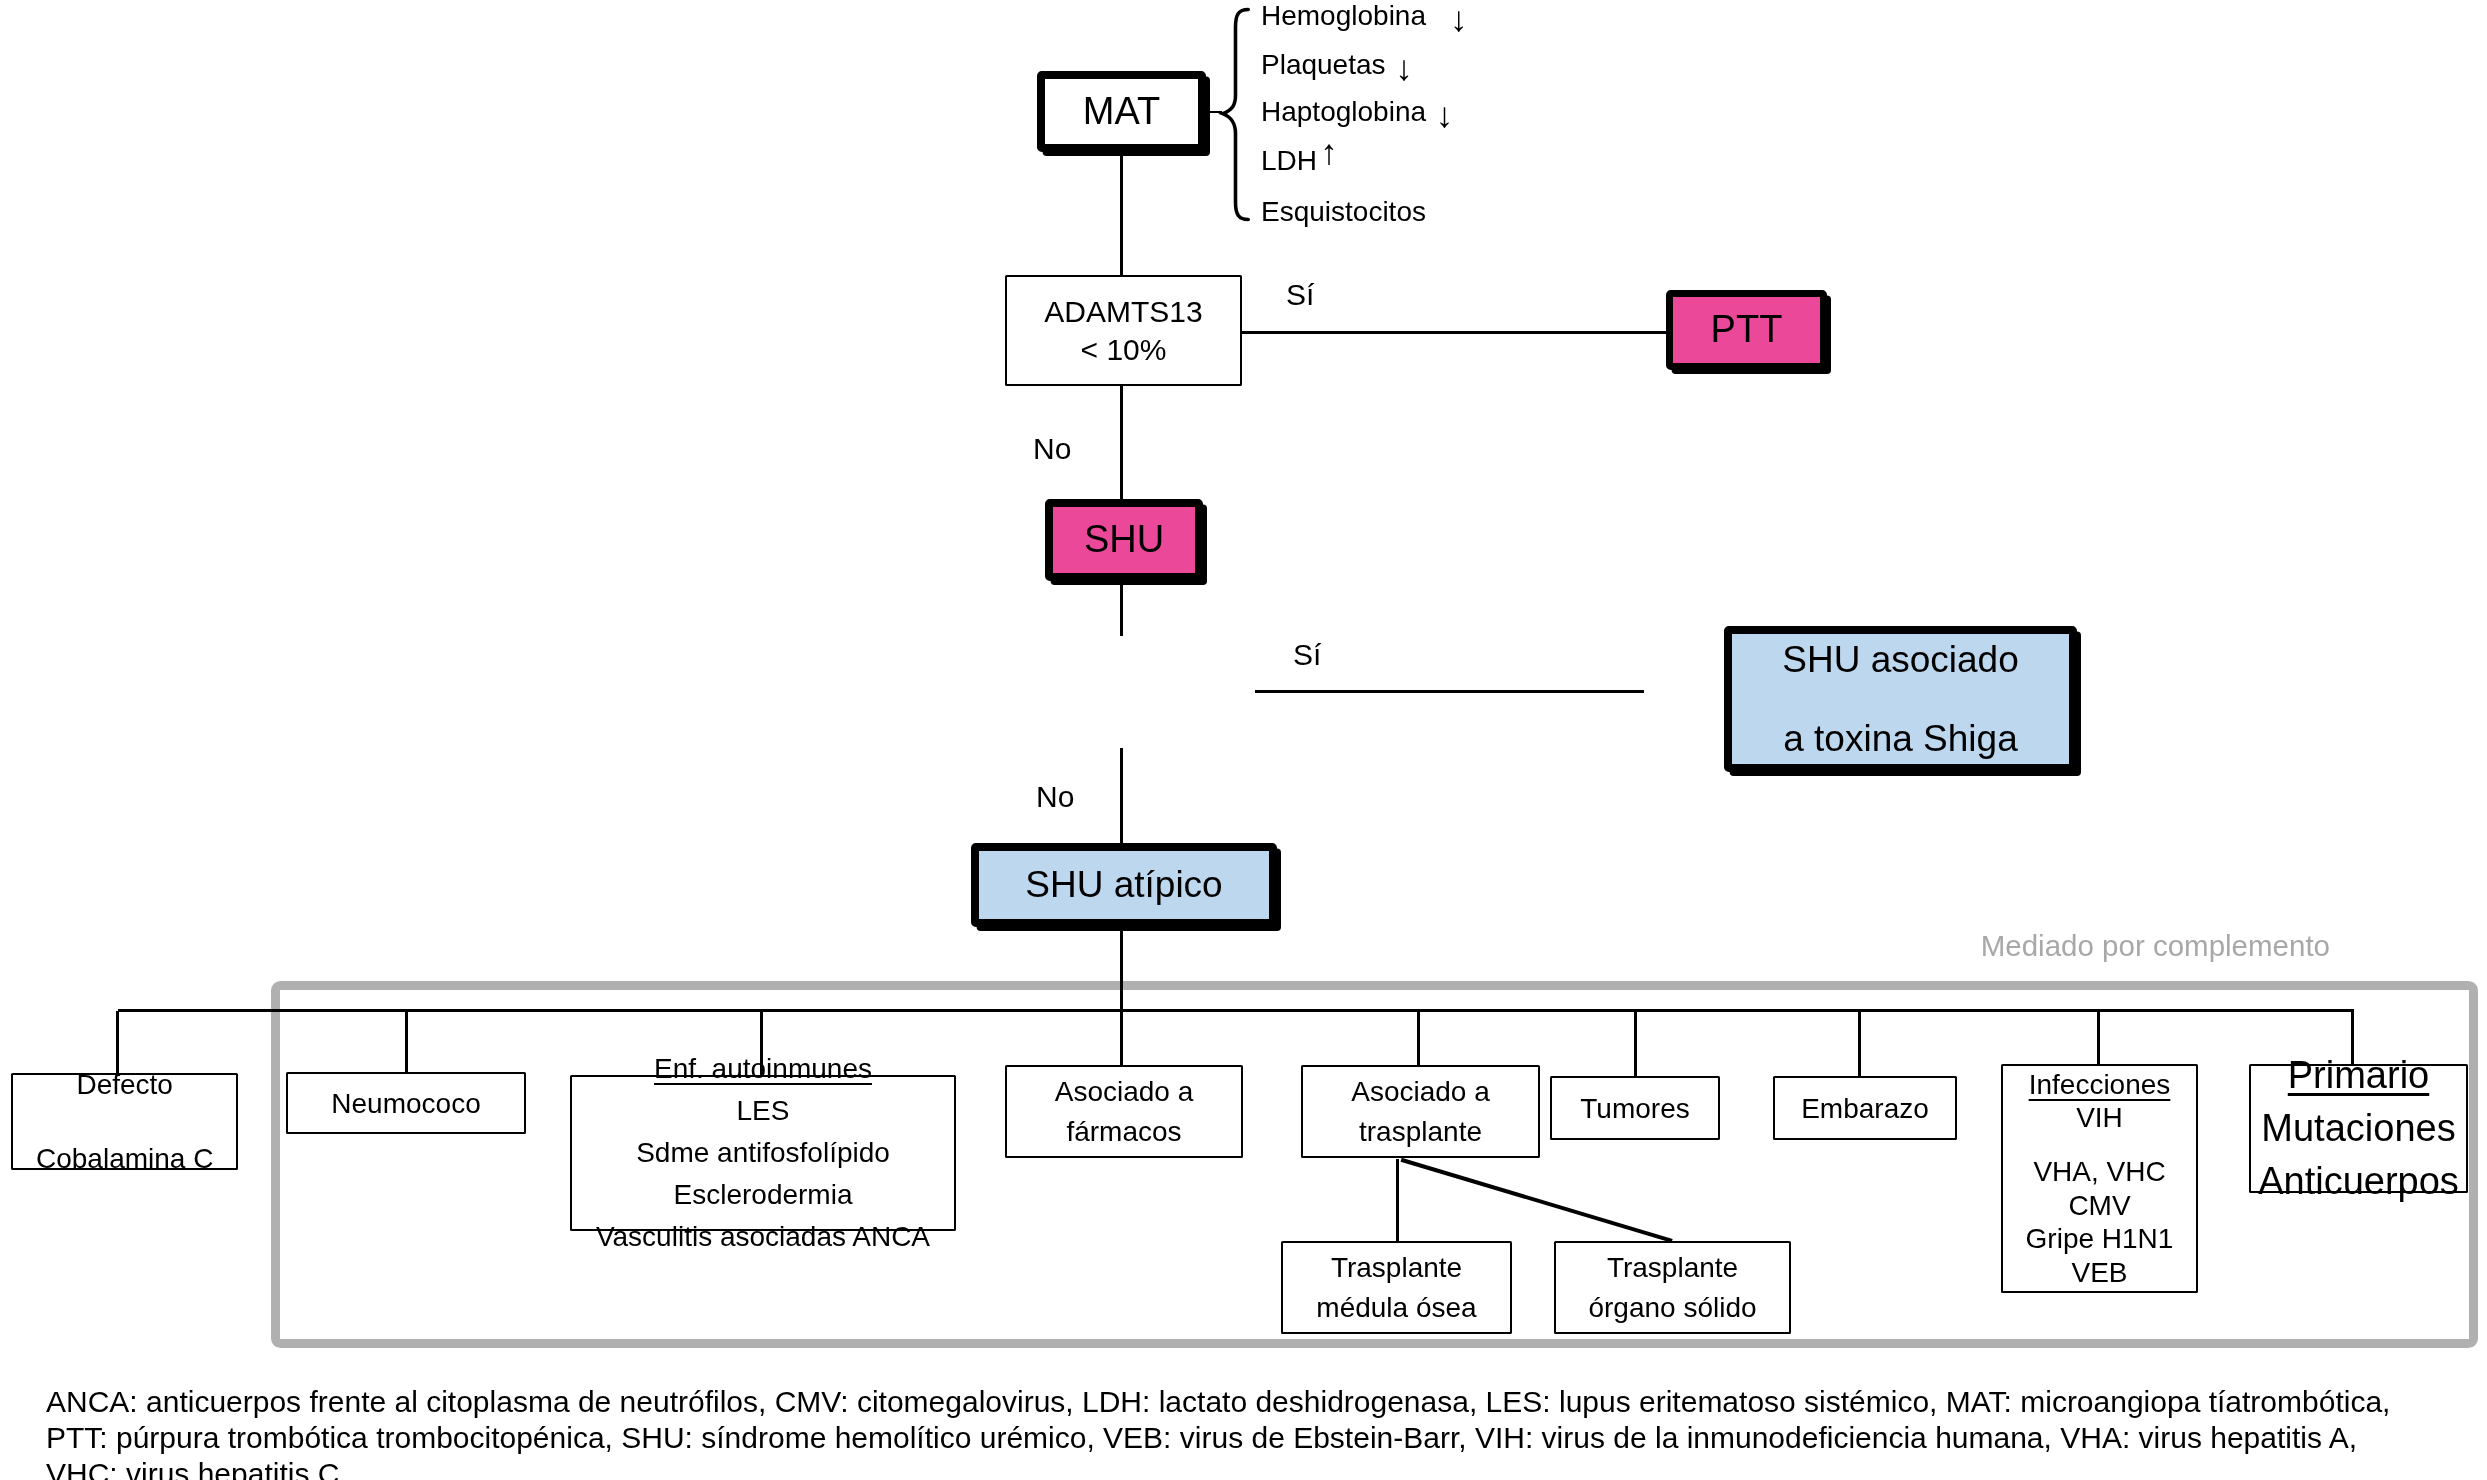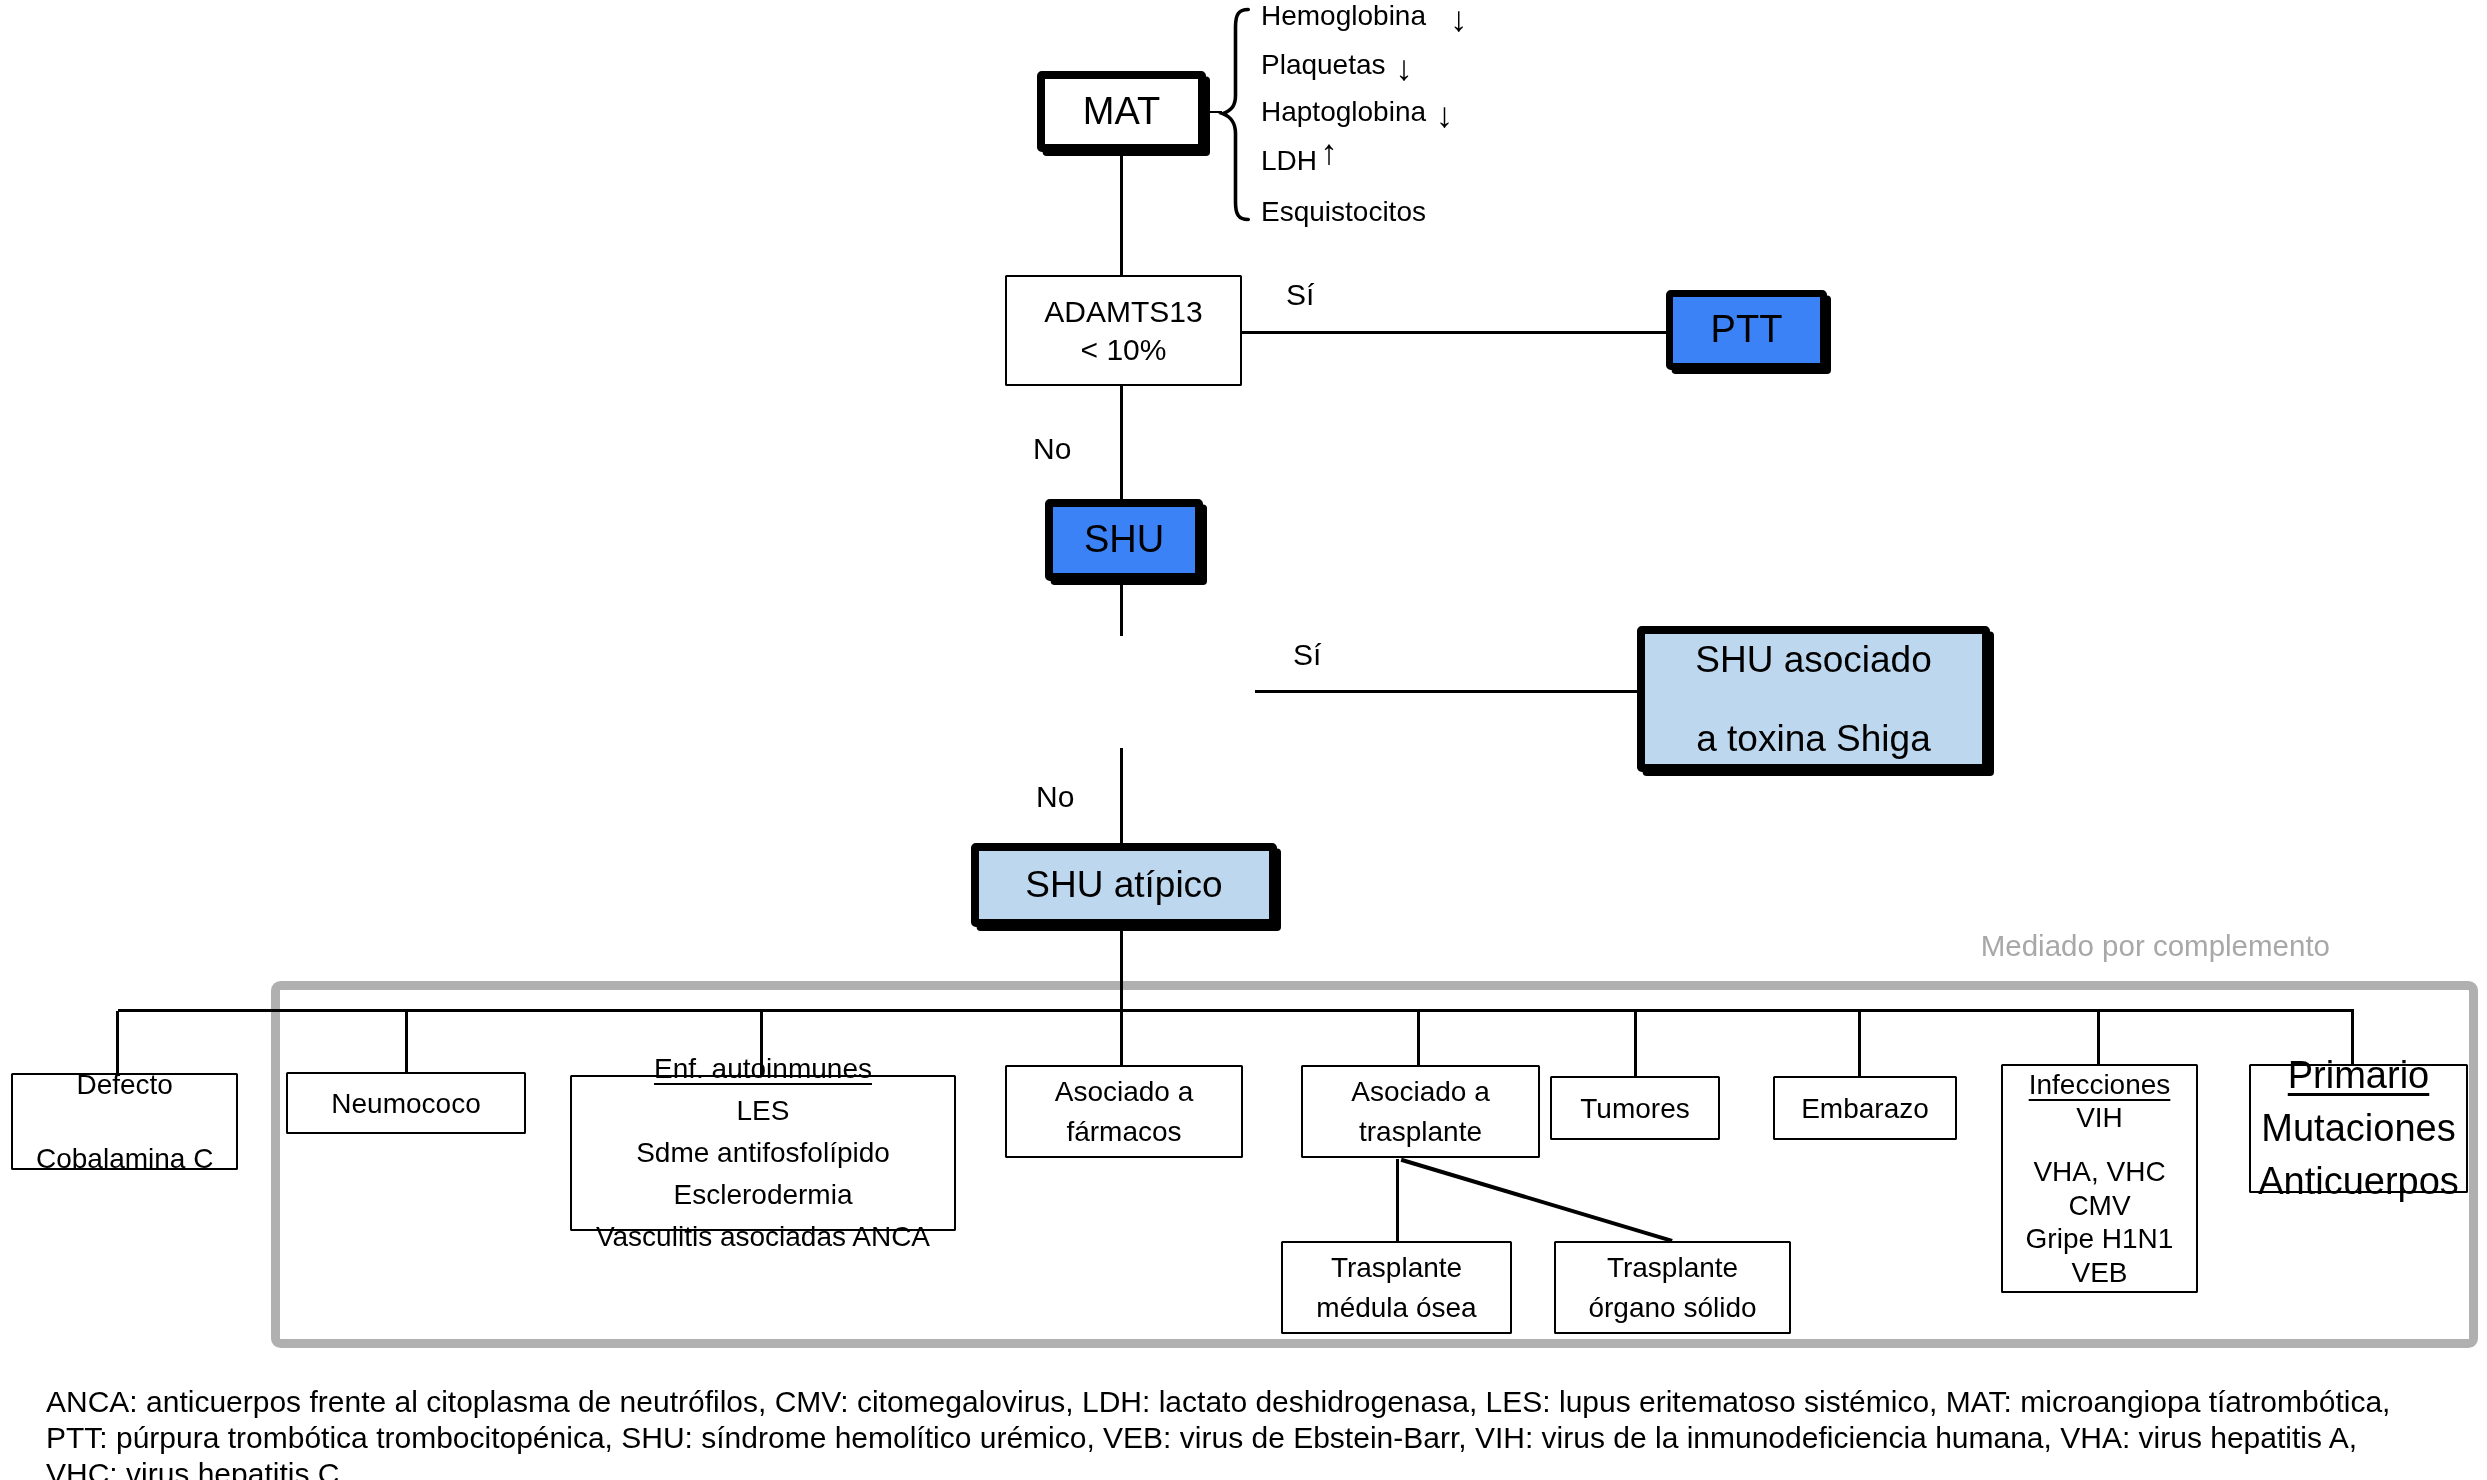--- a/index.html
+++ b/index.html
@@ -9,21 +9,21 @@
     font-family:"Liberation Sans", sans-serif;
     overflow:hidden;
   }
   .box {
     position:absolute; box-sizing:border-box; background:#fff;
     border:2.4px solid #000; border-radius:1.6px;
     display:flex; flex-direction:column; align-items:center; justify-content:center;
     text-align:center; z-index:3; line-height:1.25;
   }
   .thick { border-width:8px; border-radius:4.8px; box-shadow:4.8px 4.8px 0 -0.8px #000; }
-  .green { background:#3b82f6; }
+  .green { background:#ec4899; }
   .blue  { background:#bdd7ee; }
   .hline, .vline { position:absolute; background:#000; z-index:2; }
   .hline { height:3.2px; }
   .vline { width:3.2px; }
   .lbl { position:absolute; font-size:30px; z-index:3; }
   .finding { position:absolute; left:1261px; font-size:28px; white-space:nowrap; z-index:3; }
   .arrow { font-weight:700; font-size:35px; line-height:0; position:relative; }
   .arrow.down { top:5.6px; margin-left:9.6px; }
   .arrow.down.far { margin-left:24px; }
   .arrow.up { top:-6.4px; margin-left:3.2px; }
@@ -40,21 +40,21 @@
   .footnote { position:absolute; left:46px; top:1384px; width:2418px;
     font-size:30px; line-height:36px; z-index:3; }
   svg.conn { position:absolute; z-index:2; }
 
   
   #mat        { left:1037px; top:71px;  width:169px; height:81px; font-size:38px;justify-content:center; }
   #adamts     { left:1005px; top:275px; width:237px; height:111px; font-size:30px; }
   #ptt        { left:1666px; top:290px; width:161px; height:80px; font-size:38px; border-width:7.2px; }
   #shu        { left:1045px; top:499px; width:158px; height:82px; font-size:38px; }
   #toxina     { left:993px; top:636px; width:263px; height:113px; font-size:30px; }
-  #shu-toxina { left:1637px; top:626px; width:353px; height:146px; font-size:37px; line-height:1.28;gap:31px; }
+  #shu-toxina { left:1724px; top:626px; width:353px; height:146px; font-size:37px; line-height:1.28;gap:31px; }
   #shu-atipico{ left:971px; top:843px; width:306px; height:84px; font-size:37px; }
 
   
   #cobalamina { left:11.2px;   top:1073px; width:227px; height:97px; font-size:28px; line-height:1.4;gap:34px; }
   #neumococo  { left:286px;  top:1072px; width:240px; height:62px;  font-size:28px; }
   #autoinmunes{ left:570px;  top:1075px; width:386px; height:156px; font-size:28px; line-height:1.5; }
   #farmacos   { left:1005px; top:1065px; width:238px; height:93px; font-size:28px; line-height:1.4; }
   #trasplante { left:1301px; top:1065px; width:239px; height:93px; font-size:28px; line-height:1.4; }
   #tumores    { left:1550px; top:1076px; width:170px; height:64px;  font-size:28px; }
   #embarazo   { left:1773px; top:1076px; width:184px; height:64px;  font-size:28px; }

